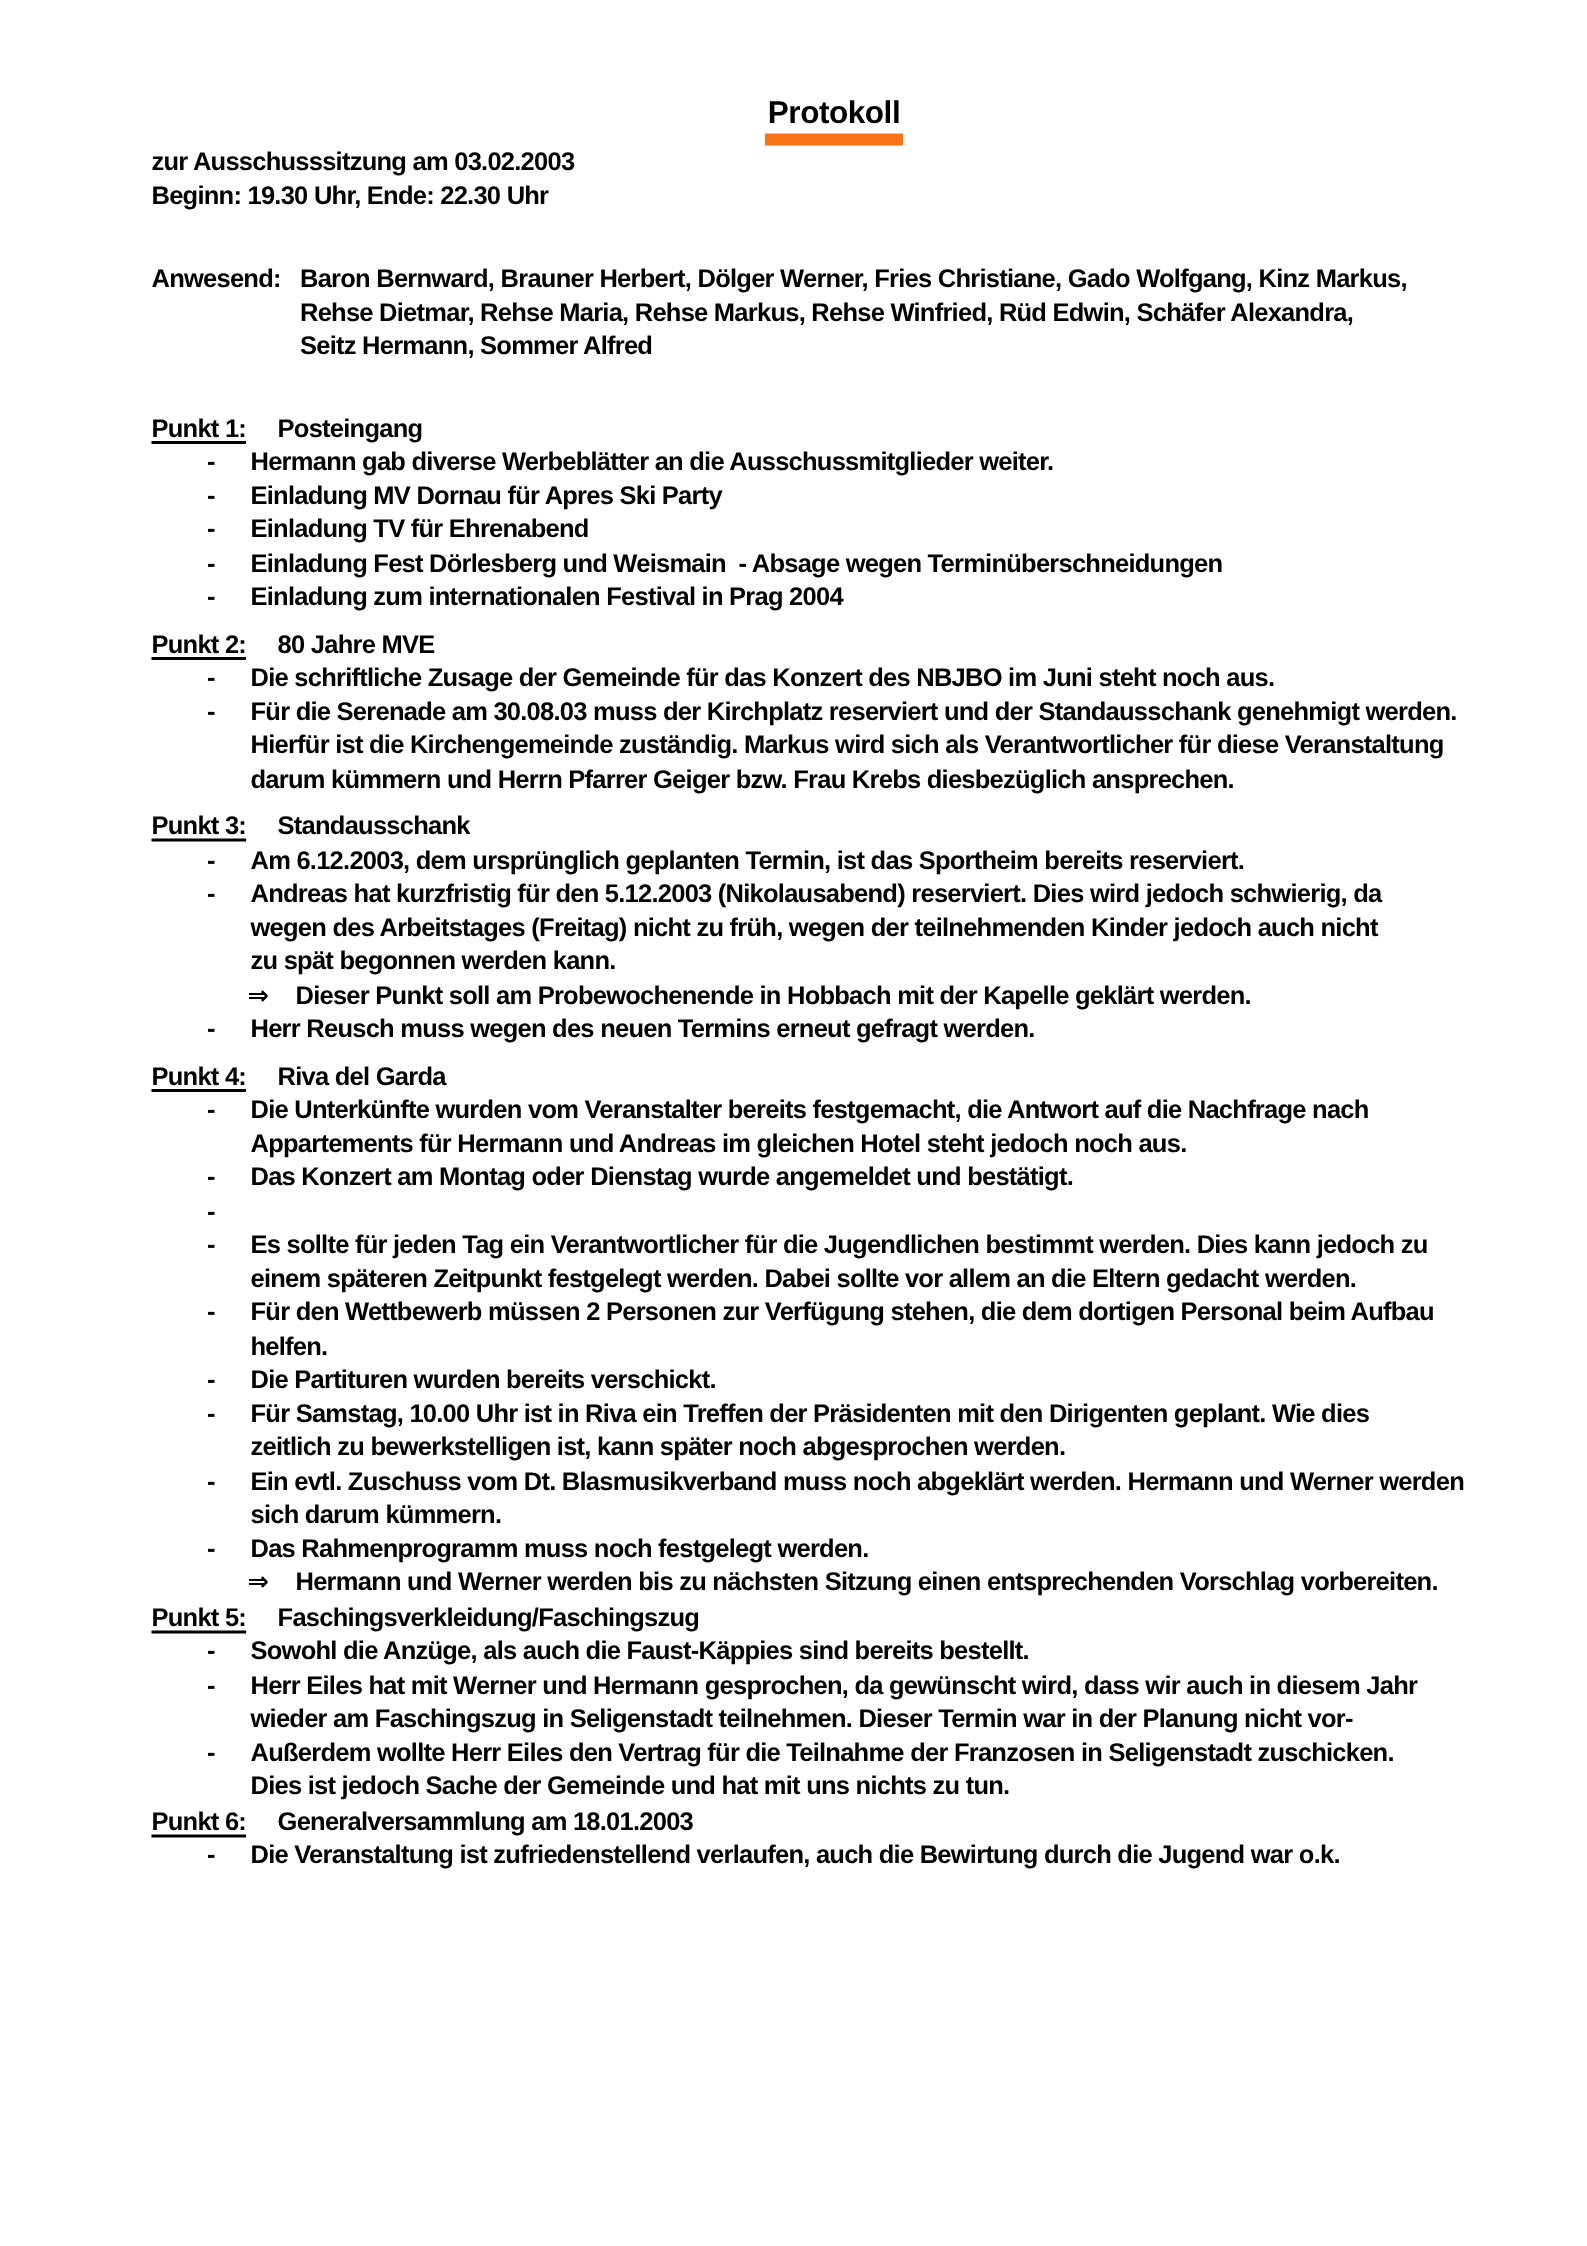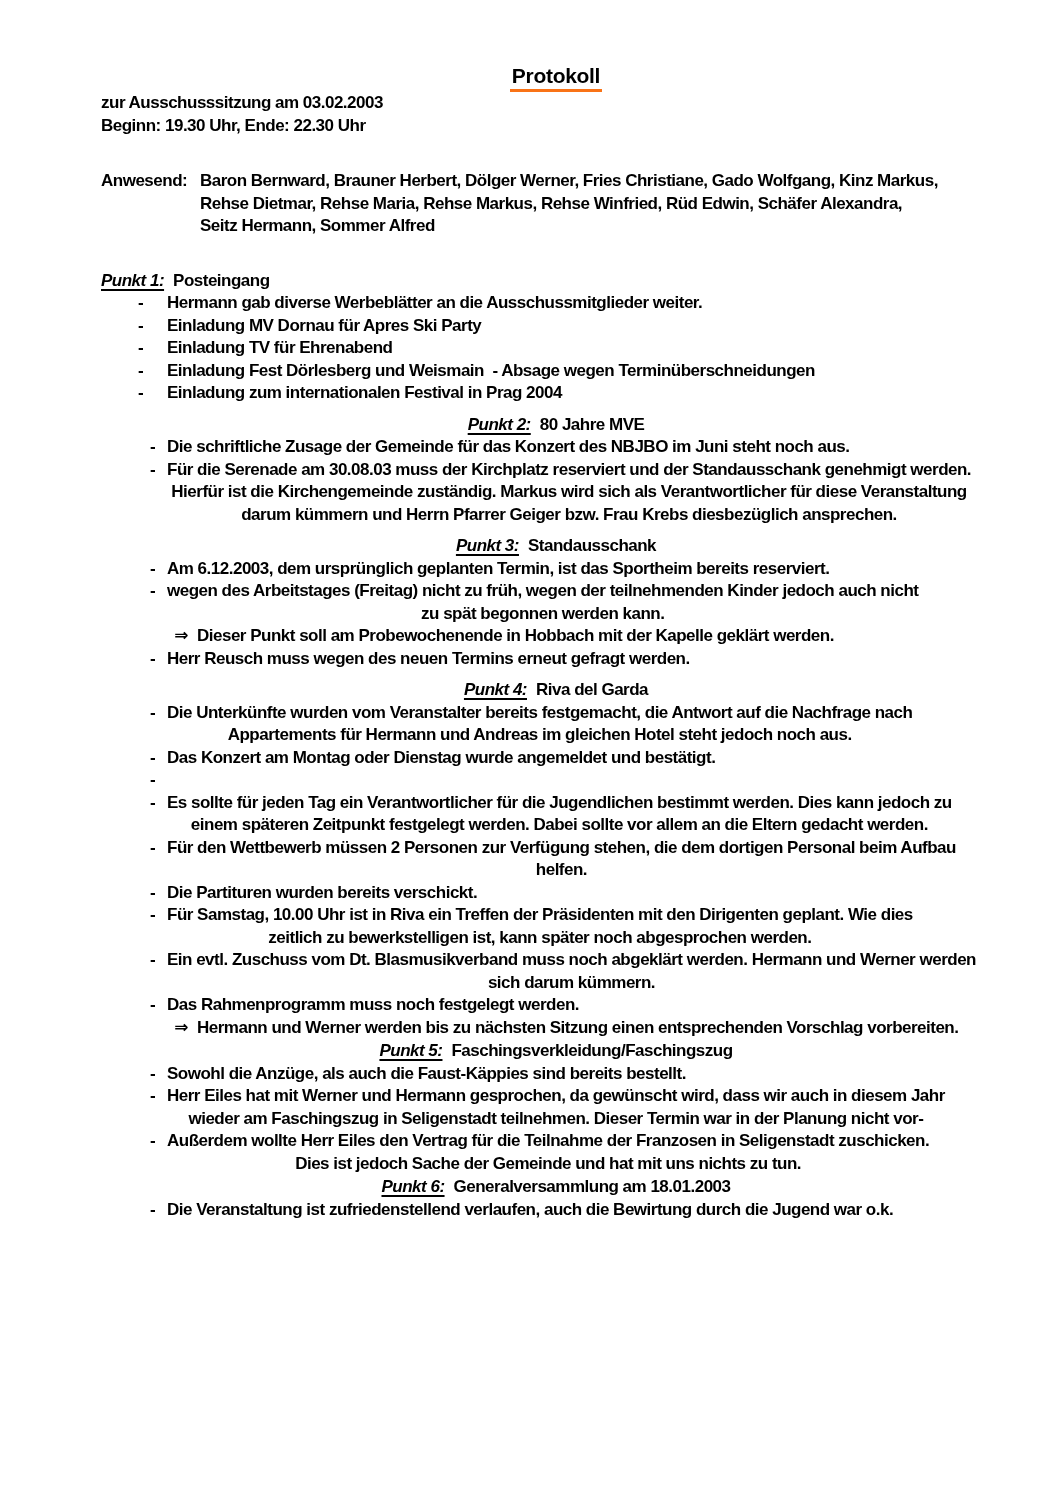--- a/index.html
+++ b/index.html
@@ -22,43 +22,42 @@
     background: #ffffff;
   }
   .line { white-space: pre; }
 
   
   .title-wrap { text-align: center; line-height: 25px; }
   .doc-title {
     display: inline-block;
     font-size: 21px;
     letter-spacing: -0.3px;
-    border-bottom: 3px solid #f97316;
+    border-bottom: 8px solid #f97316;
     padding: 0 2px 1px 2px;
   }
 
   
   .intro { }
 
   
   .attendees { margin-top: 33px; display: flex; }
   .attendees-label-box { width: 99px; flex: none; }
   .u-label { text-decoration-thickness: 2px; text-underline-offset: 3px; }
 
   
   #sections { margin-top: 32px; }
-  .section + .section { margin-top: 9px; text-align: center; }
+  .section + .section { margin-top: 9px; }
   .section:nth-of-type(5), .section:nth-of-type(6) { margin-top: 1px; }
   .section-header { white-space: pre; }
   .punkt-label {
-    font-style: italic;
     text-decoration: underline;
     text-decoration-thickness: 2px;
     text-underline-offset: 3px;
-    margin-right: 9px;
+    margin-right: 21px;
   }
   .item { display: flex; }
   .item .marker { flex: none; }
   .item.bullet { padding-left: 37px; }
   .item.bullet .marker { width: 29px; }
   .item.arrow { padding-left: 64px; }
   .item.arrow .marker { width: 32px; }
 </style>
 </head>
 <body>
@@ -140,20 +139,21 @@
         <div class="section-header"><span class="punkt-label">Punkt 3:</span><span class="punkt-title">Standausschank</span></div>
         <div class="item bullet">
           <span class="marker">-</span>
           <div class="item-text">
             <div class="line">Am 6.12.2003, dem ursprünglich geplanten Termin, ist das Sportheim bereits reserviert.</div>
           </div>
         </div>
         <div class="item bullet">
           <span class="marker">-</span>
           <div class="item-text">
+            <div class="line">Andreas hat kurzfristig für den 5.12.2003 (Nikolausabend) reserviert. Dies wird jedoch schwierig, da</div>
             <div class="line">wegen des Arbeitstages (Freitag) nicht zu früh, wegen der teilnehmenden Kinder jedoch auch nicht</div>
             <div class="line">zu spät begonnen werden kann.</div>
           </div>
         </div>
         <div class="item arrow">
           <span class="marker">⇒</span>
           <div class="item-text">
             <div class="line">Dieser Punkt soll am Probewochenende in Hobbach mit der Kapelle geklärt werden.</div>
           </div>
         </div>

